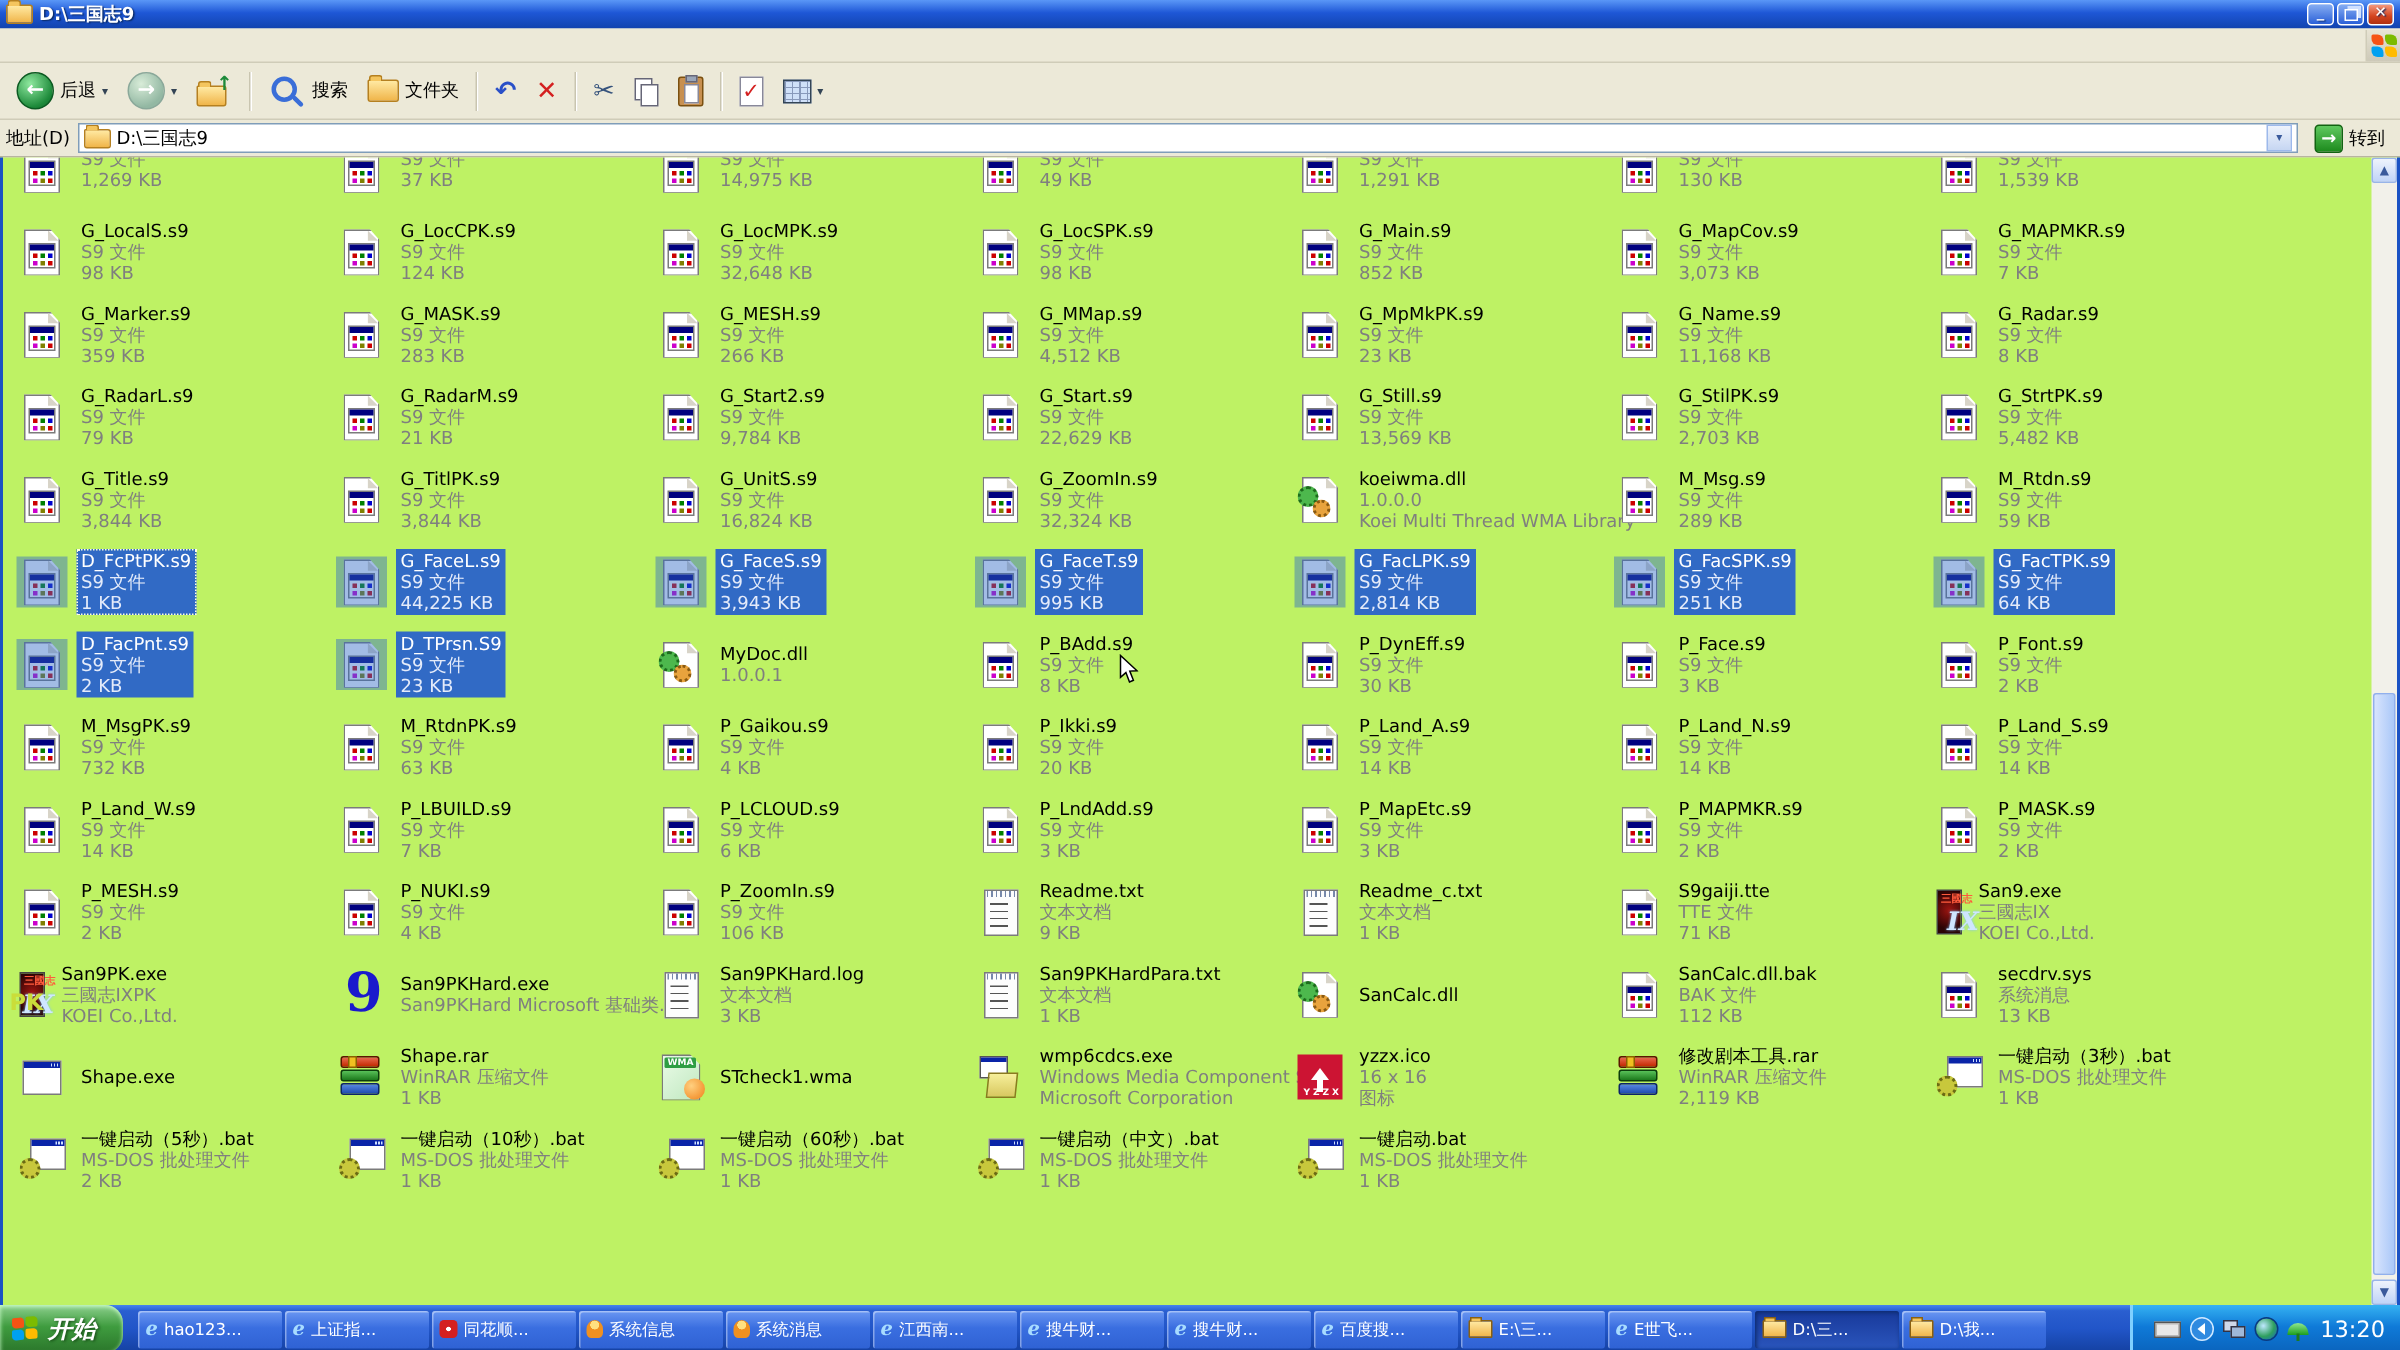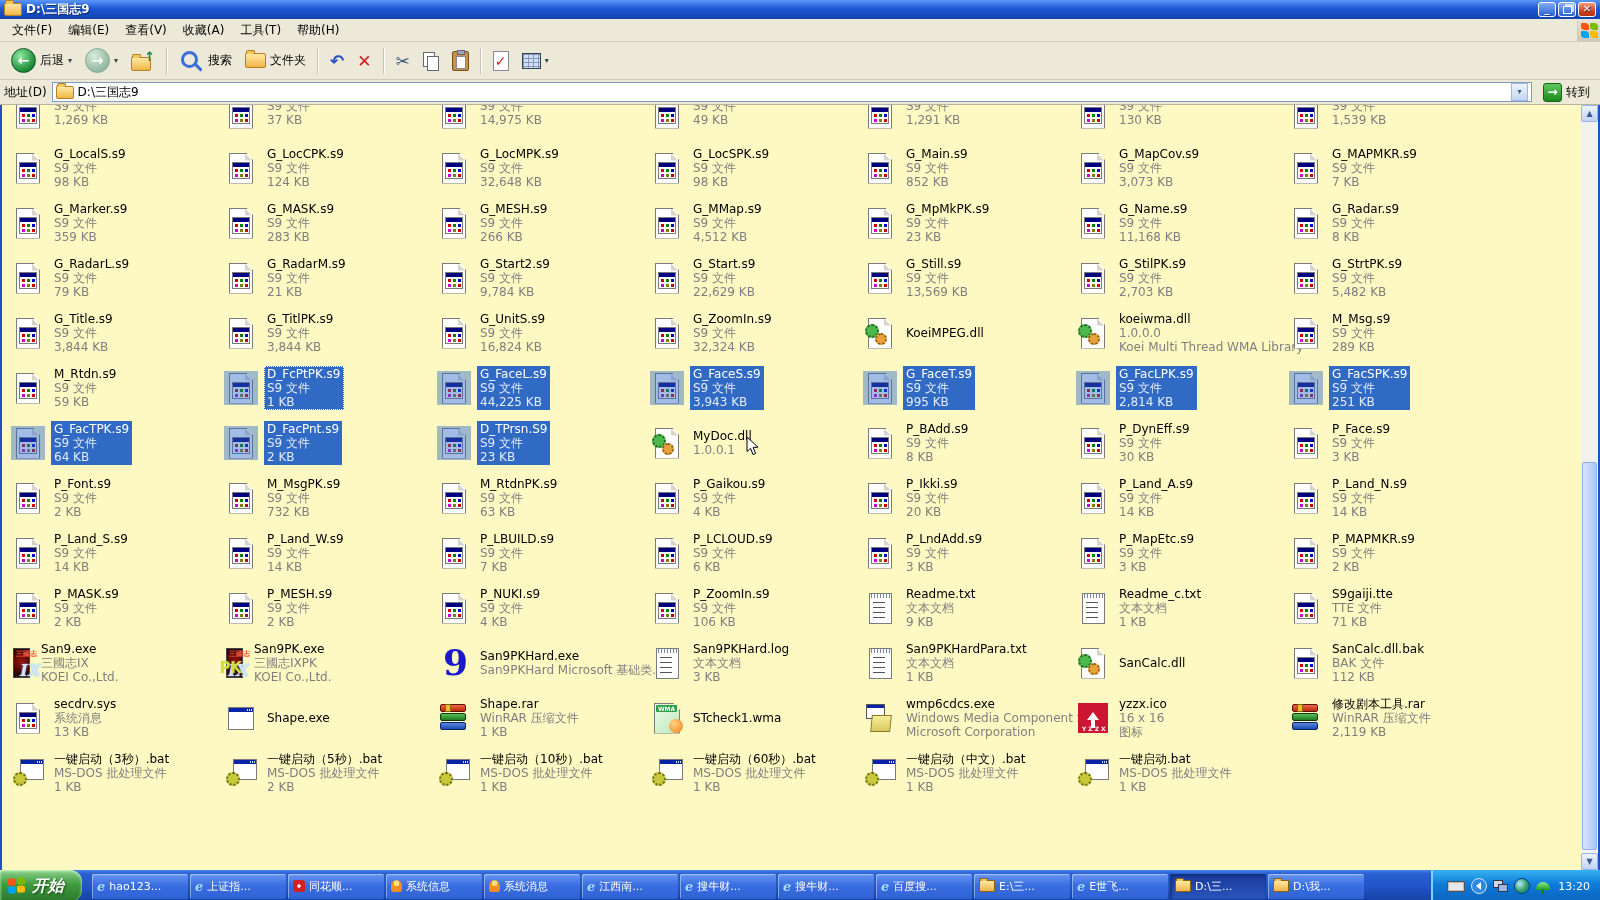--- a/index.html
+++ b/index.html
@@ -62,21 +62,21 @@
   
   .addr{height:24px;background:#ece9d8;display:flex;align-items:center;gap:5px;padding:0 4px;border-bottom:1px solid #b8b4a0;}
   .addrbox{flex:1;height:20px;background:#fff;border:1px solid #7f9db9;display:flex;align-items:center;gap:4px;padding:0 3px;box-sizing:border-box;}
   .addrdrop{width:17px;height:18px;margin-left:auto;background:linear-gradient(#eef3fc,#c6d6f2);
     border:1px solid #9db9eb;text-align:center;font-size:8px;line-height:16px;color:#3a5a9c;box-sizing:border-box;}
   .go{display:flex;align-items:center;gap:4px;padding:0 6px;}
   .goicon{width:19px;height:19px;background:linear-gradient(#5fc95f,#1d8a1d);border:1px solid #126312;border-radius:3px;
     color:#fff;text-align:center;line-height:17px;font-weight:bold;box-sizing:border-box;}
 
   
-  .content{position:relative;height:765px;background:#fef9c3;overflow:hidden;
+  .content{position:relative;height:765px;background:#bef264;overflow:hidden;
     border-left:2px solid #1b52c4;border-right:2px solid #1b52c4;box-sizing:border-box;}
   .grid{margin:-20px 0 0 8px;display:grid;grid-template-columns:repeat(7,213px);grid-auto-rows:55px;}
   .cell{display:flex;align-items:center;padding-left:2px;}
   .ic{position:relative;width:32px;height:32px;flex:none;}
   .txt{margin-left:7px;padding:1px 3px;line-height:14px;white-space:nowrap;}
   .nm{color:#000;}
   .sub{color:#7f7f7f;}
   .sel .txt{background:#316ac5;}
   .sel .nm{color:#fff;}
   .sel .sub{color:#e4ebfa;}
@@ -169,21 +169,21 @@
   .tr{flex:none;position:relative;}
   .tr-keyboard{width:16px;height:9px;background:#e8e8e8;border:1px solid #555;box-shadow:inset 0 0 0 1px #b8b8b8;}
   .tr-chevron{width:14px;height:14px;border-radius:50%;background:#2f8ae0;border:1px solid #cfe8ff;}
   .tr-chevron::before{content:'';position:absolute;left:4px;top:3px;border:4px solid transparent;border-right:5px solid #fff;border-left:none;}
   .tr-network{width:15px;height:12px;}
   .tr-network::before,.tr-network::after{content:'';position:absolute;width:8px;height:6px;background:#cfd8e8;border:1px solid #334;}
   .tr-network::before{left:0;top:0}.tr-network::after{left:5px;top:4px;background:#9fb8d8;}
   .tr-globe{width:14px;height:14px;border-radius:50%;background:radial-gradient(circle at 35% 35%,#bfe8ff,#2fa05f 55%,#1565c8);border:1px solid #0a3a80;}
   .tr-umbrella{width:14px;height:8px;border-radius:14px 14px 0 0;background:linear-gradient(#8fe88f,#1d9e1d);}
   .tr-umbrella::after{content:'';position:absolute;left:6px;top:7px;width:2px;height:5px;background:#1d7a1d;}
-  .clock{font-size:11px;margin-left:2px;}
+  .clock{font-size:15px;margin-left:2px;}
 
   
   .cursor{position:absolute;left:746px;top:436px;z-index:50;pointer-events:none;}
 </style>
 </head>
 <body>
 
 <div id="win">
 
   <div class="titlebar">
@@ -192,21 +192,20 @@
     <span class="tbtns">
       <span class="tb">_</span>
       <span class="tb">
           <span class="restore-glyph"></span>
         </span>
       <span class="tb close">✕</span>
     </span>
   </div>
 
   <div class="menubar">
-    <span id="menu-items"><span class="mi">文件(F)</span><span class="mi">编辑(E)</span><span class="mi">查看(V)</span><span class="mi">收藏(A)</span><span class="mi">工具(T)</span><span class="mi">帮助(H)</span></span>
     <span class="winlogo">
         <i></i>
         <i></i>
         <i></i>
         <i></i>
       </span>
   </div>
 
   <div class="toolbar">
     <span class="tbbtn">
@@ -629,30 +628,20 @@
             <div class="sub">32,324 KB</div>
           </div>
         </div>
         <div class="cell">
           <div class="ic ic-dll">
             <i class="pg"></i>
             <i class="gear g1"></i>
             <i class="gear g2"></i>
           </div>
           <div class="txt">
-            <div class="nm">KoeiMPEG.dll</div>
-          </div>
-        </div>
-        <div class="cell">
-          <div class="ic ic-dll">
-            <i class="pg"></i>
-            <i class="gear g1"></i>
-            <i class="gear g2"></i>
-          </div>
-          <div class="txt">
             <div class="nm">koeiwma.dll</div>
             <div class="sub">1.0.0.0</div>
             <div class="sub">Koei Multi Thread WMA Library</div>
           </div>
         </div>
         <div class="cell">
           <div class="ic ic-s9">
             <i class="pg"></i>
             <i class="mw"></i>
           </div>

